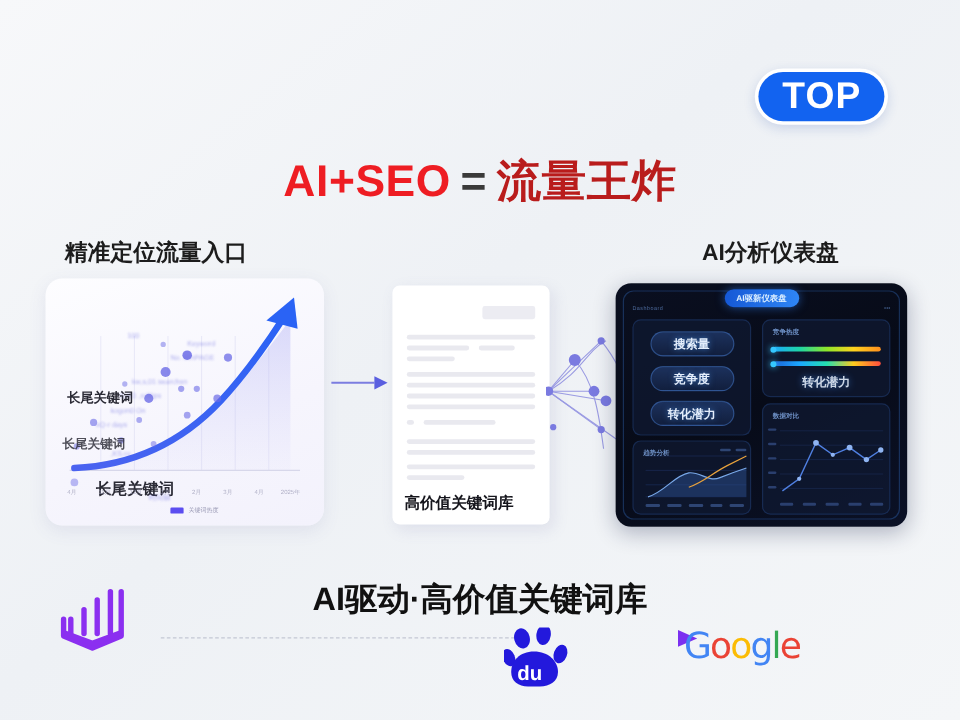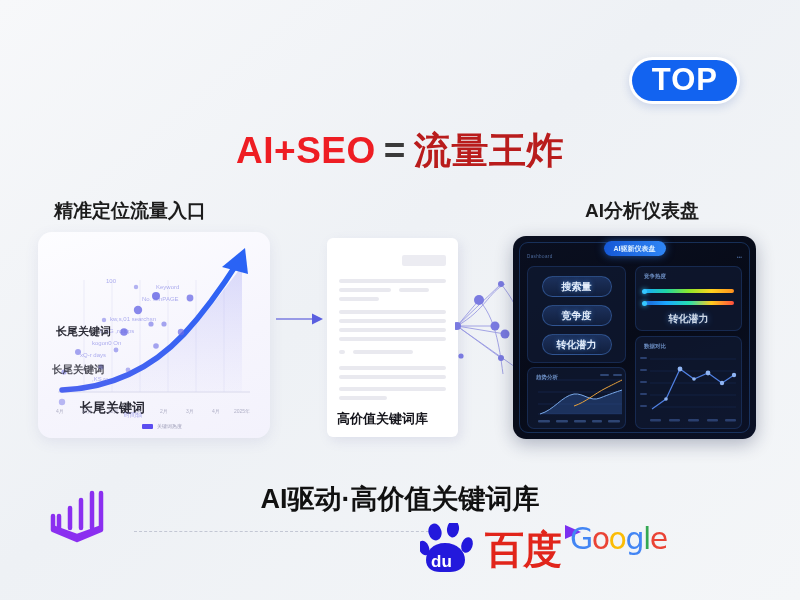--- a/index.html
+++ b/index.html
@@ -487,18 +487,17 @@
   <svg width="62" height="52" viewBox="0 0 62 52">
     <g fill="#2319dc">
       <ellipse cx="15" cy="9" rx="6.5" ry="8.5" transform="rotate(-14 15 9)"></ellipse>
       <ellipse cx="33" cy="6" rx="6" ry="8.5" transform="rotate(8 33 6)"></ellipse>
       <ellipse cx="4" cy="25" rx="5" ry="7.5" transform="rotate(-22 4 25)"></ellipse>
       <ellipse cx="47" cy="22" rx="5.5" ry="8" transform="rotate(20 47 22)"></ellipse>
       <path d="M25,20 C37,20 45,28 45,37 C45,45 38,49 30,49 L20,49 C12,49 6,45 6,37 C6,28 13,20 25,20 Z"></path>
     </g>
     <text x="11" y="44" font-family="Liberation Sans, sans-serif" font-size="17" font-weight="bold" fill="#ffffff">du</text>
   </svg>
-  <span class="baidu-txt">百度</span>
 </div>
 
 <div class="google">
   <span class="g-b">G</span><span class="g-r">o</span><span class="g-y">o</span><span class="g-b">g</span><span class="g-g">l</span><span class="g-r">e</span>
 </div>
 
 </body></html>

